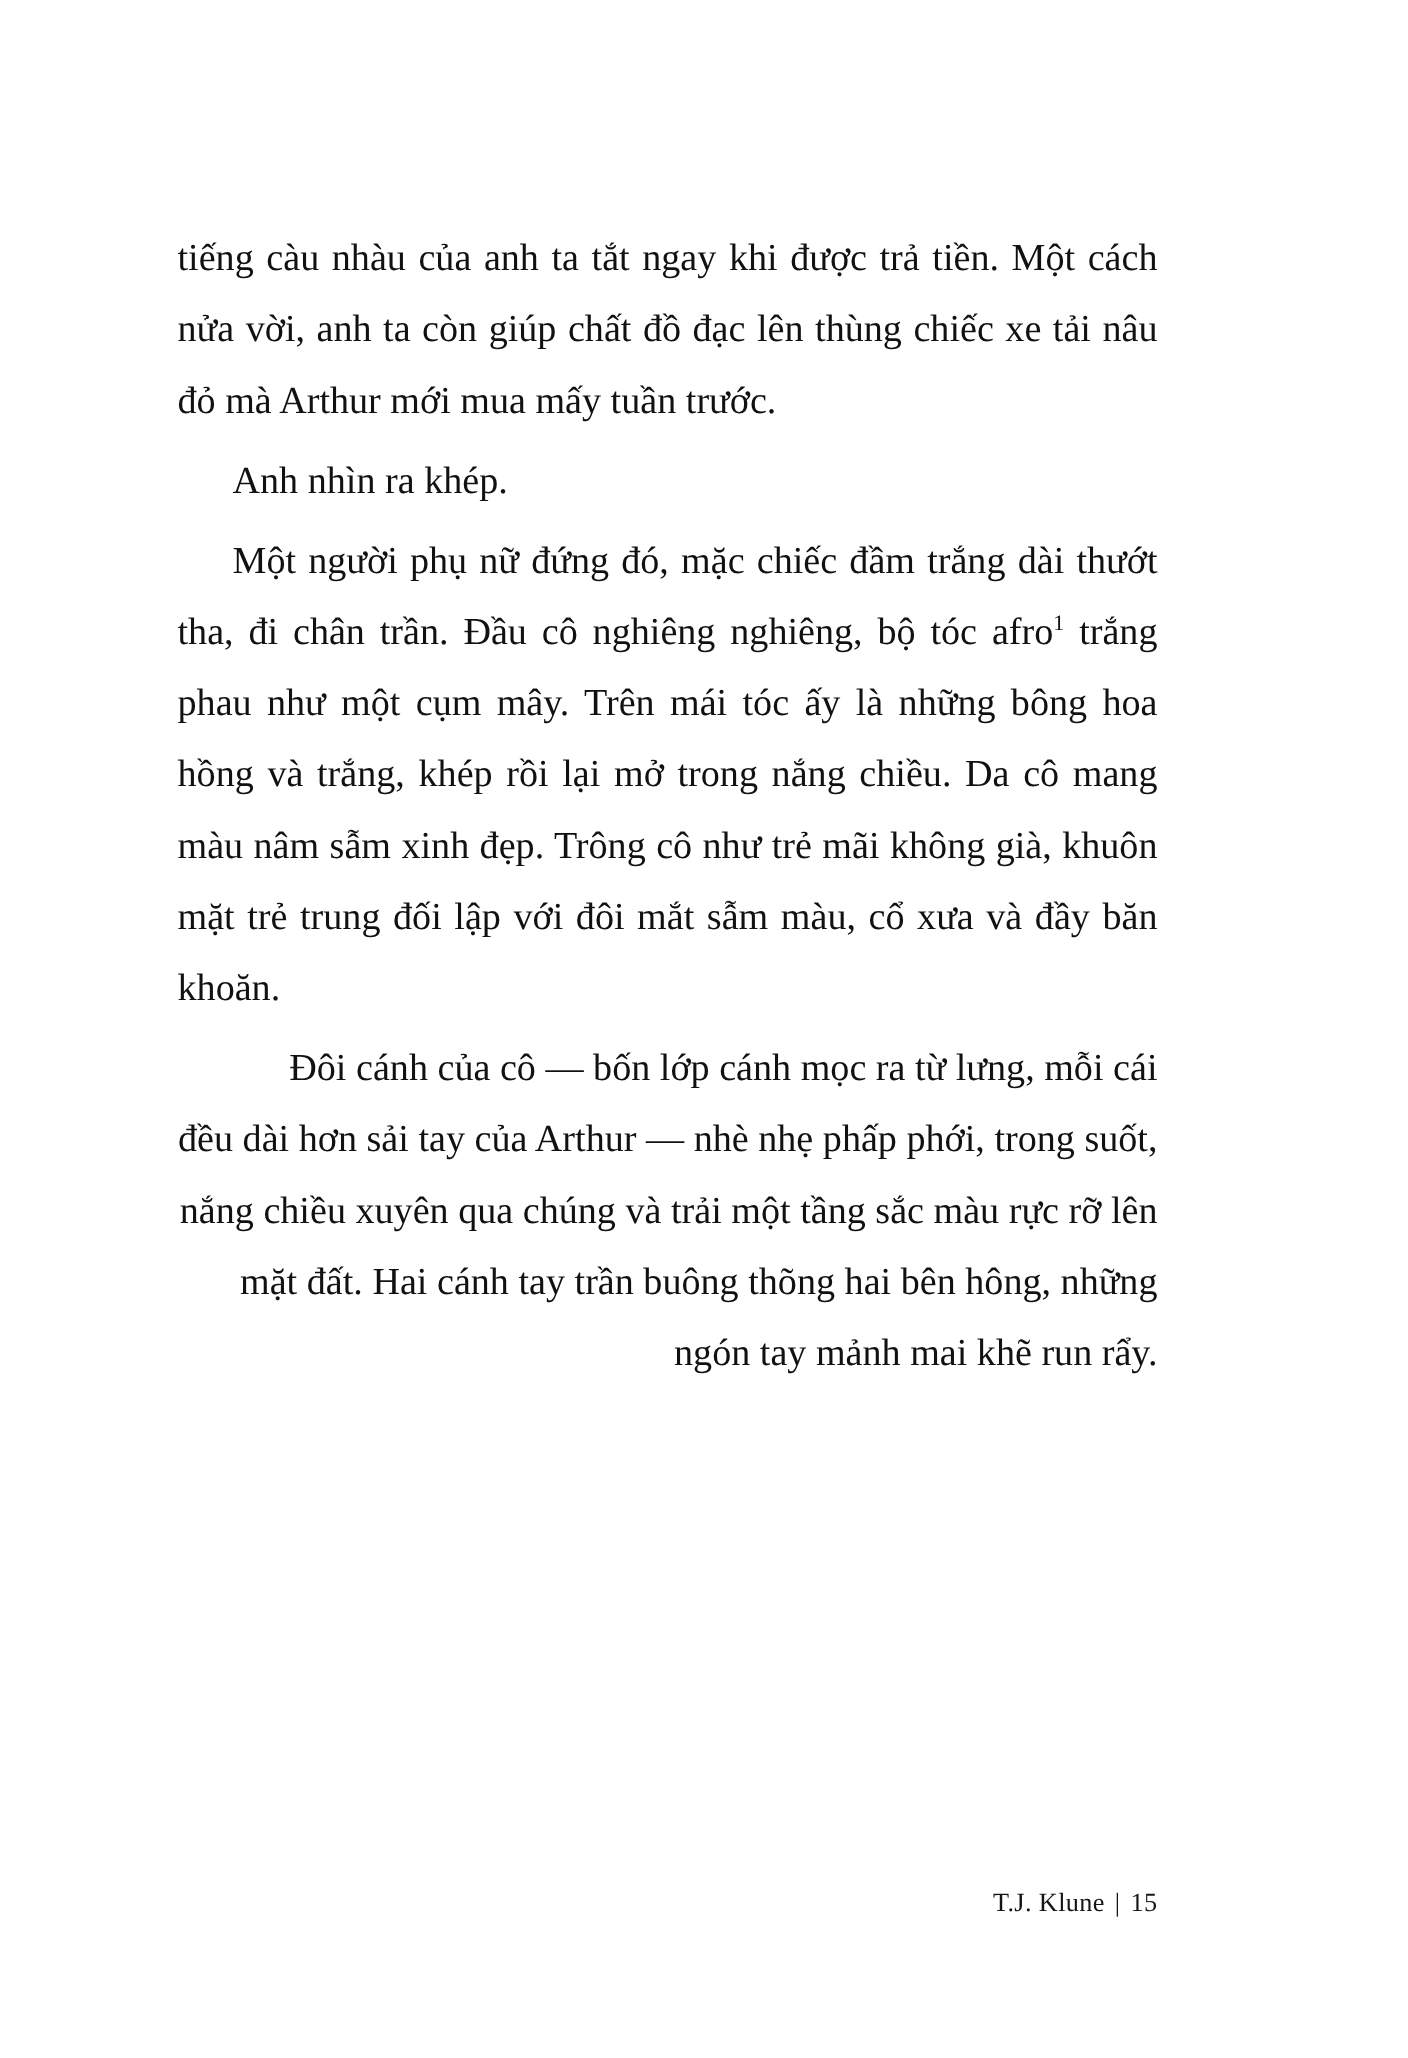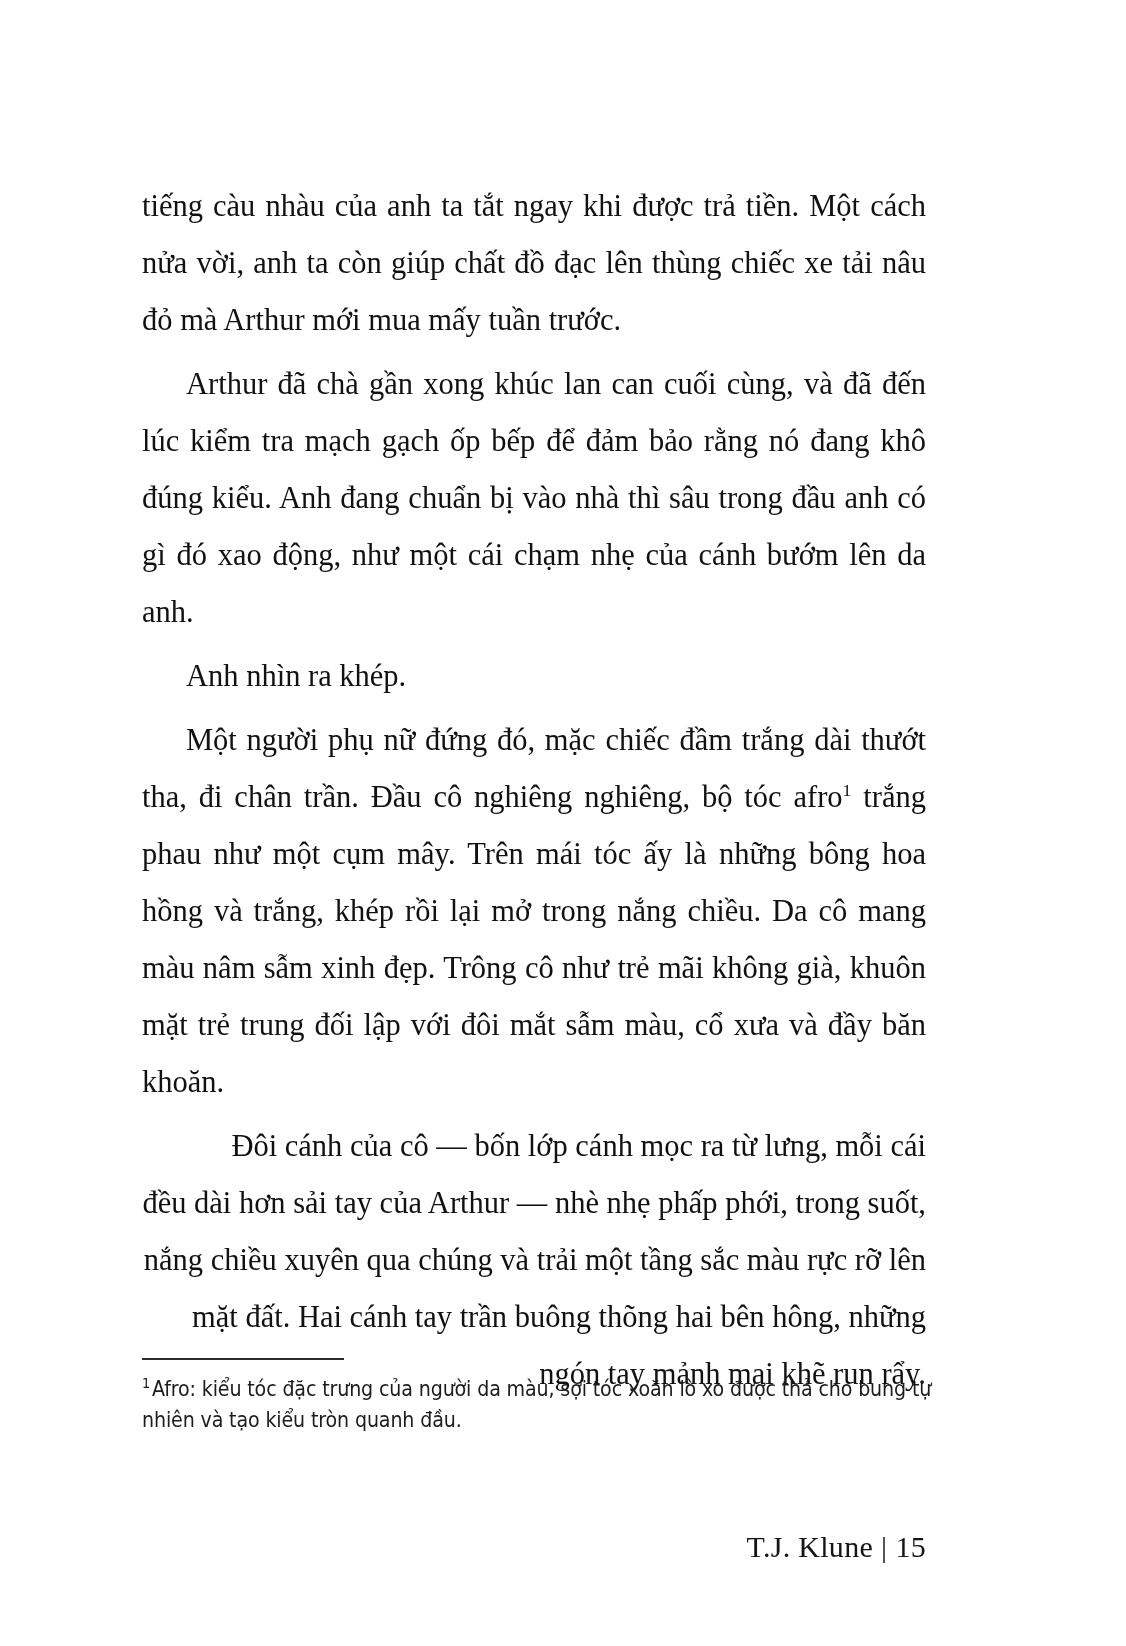--- a/index.html
+++ b/index.html
@@ -86,22 +86,22 @@
   .footnote-text sup {
     font-size: 0.68em;
     vertical-align: super;
     line-height: 0;
     margin-right: 2px;
   }
 
   .page-footer {
     position: absolute;
     right: 200px;
-    bottom: 84px;
-    font-size: 30px;
+    bottom: 109px;
+    font-size: 21px;
     line-height: 30px;
     color: #151515;
     letter-spacing: 0.3px;
     white-space: nowrap;
     margin-top: 44px;
   }
 
   .footer-sep {
     margin: 0 8px;
     color: #151515;
@@ -109,32 +109,27 @@
 </style>
 </head>
 <body>
 
 <div class="page">
 
   <div class="text-block">
 
     <p class="para">tiếng càu nhàu của anh ta tắt ngay khi được trả tiền. Một cách nửa vời, anh ta còn giúp chất đồ đạc lên thùng chiếc xe tải nâu đỏ mà Arthur mới mua mấy tuần trước.</p>
 
-    <p class="para indent">Arthur đã chà gần xong khúc lan can cuối cùng, và đã đến lúc kiểm tra mạch gạch ốp bếp để đảm bảo rằng nó đang khô đúng kiểu. Anh đang chuẩn bị vào nhà thì sâu trong đầu anh có gì đó xao động, như một cái chạm nhẹ của cánh bướm lên da anh.</p>
 
     <p class="para indent">Anh nhìn ra khép.</p>
 
     <p class="para indent"><span>Một người phụ nữ đứng đó, mặc chiếc đầm trắng dài thướt tha, đi chân trần. Đầu cô nghiêng nghiêng, bộ tóc afro</span><sup class="fn-ref">1</sup><span> trắng phau như một cụm mây. Trên mái tóc ấy là những bông hoa hồng và trắng, khép rồi lại mở trong nắng chiều. Da cô mang màu nâm sẫm xinh đẹp. Trông cô như trẻ mãi không già, khuôn mặt trẻ trung đối lập với đôi mắt sẫm màu, cổ xưa và đầy băn khoăn.</span></p>
 
     <p class="para indent">Đôi cánh của cô — bốn lớp cánh mọc ra từ lưng, mỗi cái đều dài hơn sải tay của Arthur — nhè nhẹ phấp phới, trong suốt, nắng chiều xuyên qua chúng và trải một tầng sắc màu rực rỡ lên mặt đất. Hai cánh tay trần buông thõng hai bên hông, những ngón tay mảnh mai khẽ run rẩy.</p>
 
   </div>
 
-  <div class="footnote-zone">
-    <div class="footnote-rule"></div>
-    <p class="footnote-text"><sup>1</sup><span>Afro: kiểu tóc đặc trưng của người da màu, sợi tóc xoăn lò xo được thả cho bung tự nhiên và tạo kiểu tròn quanh đầu.</span></p>
-  </div>
 
   <div class="page-footer">
     <span>T.J. Klune</span><span class="footer-sep">|</span><span>15</span>
   </div>
 
 </div>
 
 </body></html>

